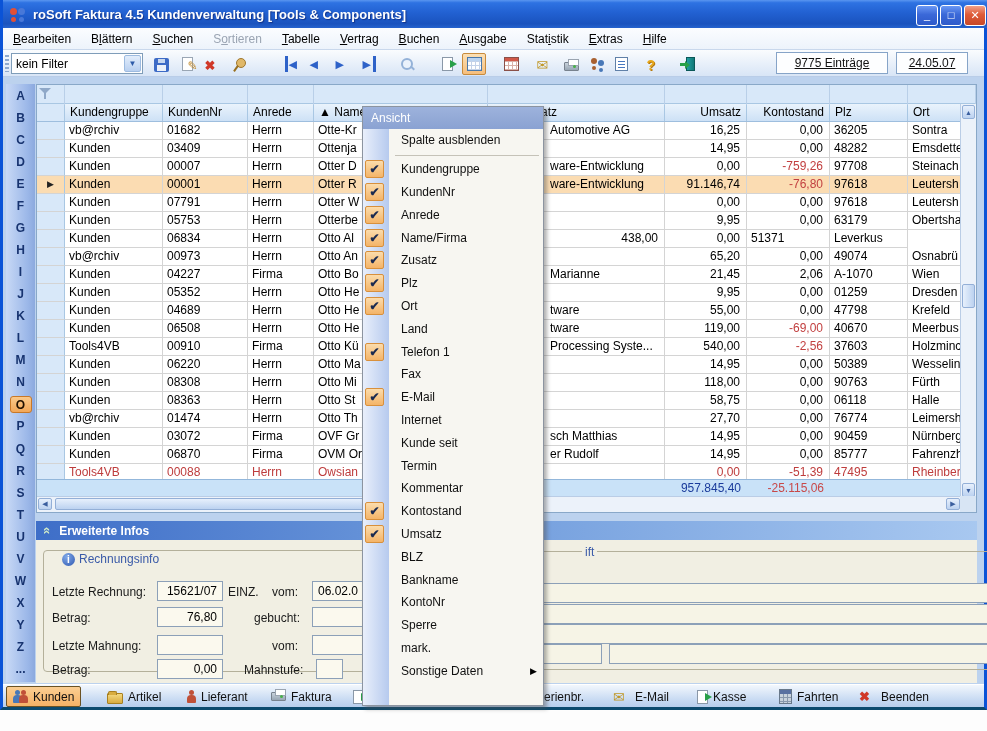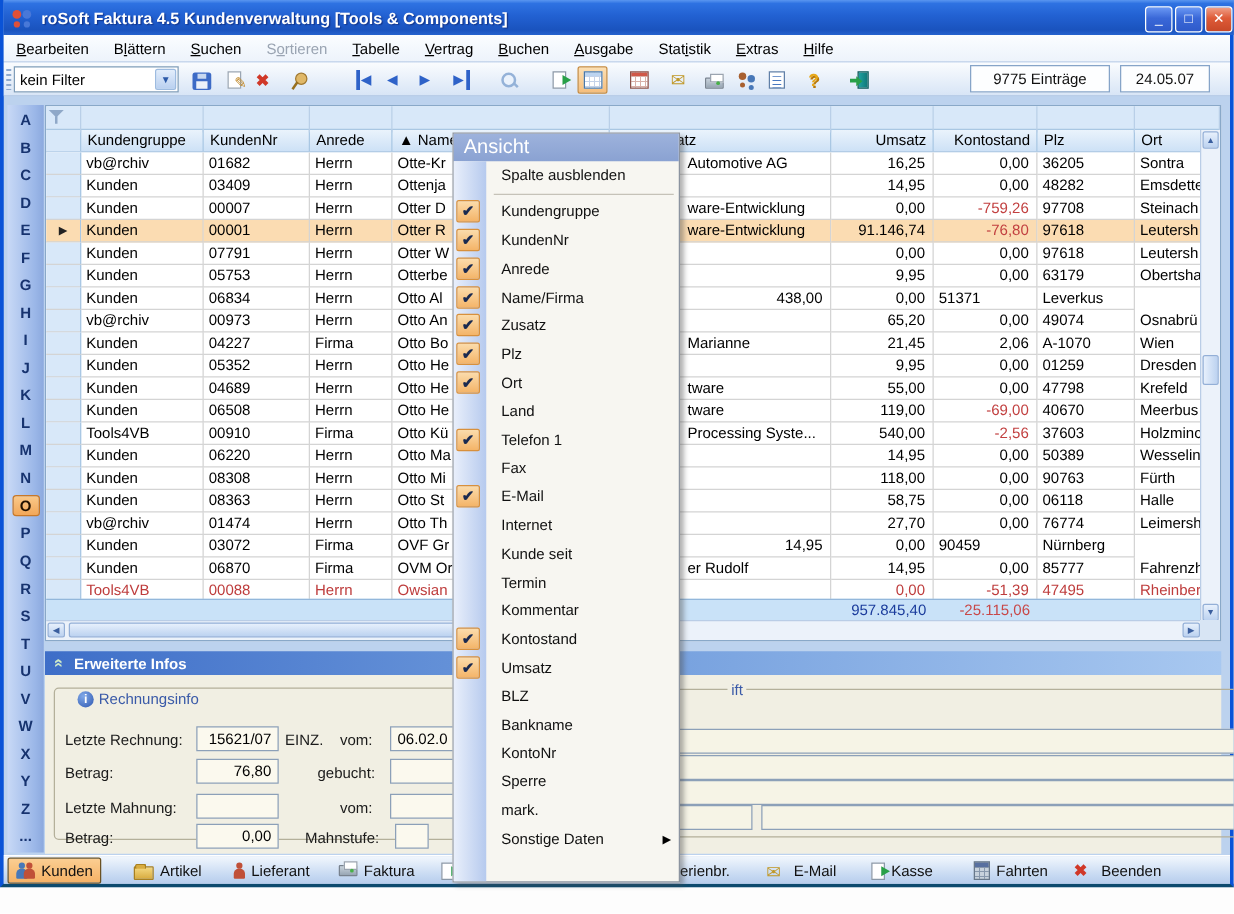--- a/index.html
+++ b/index.html
@@ -36,21 +36,21 @@
   #grip { position:absolute; left:2px; top:5px; width:4px; height:17px;
     background:repeating-linear-gradient(180deg,#8FAACE 0 2px,transparent 2px 4px); }
   #filter-combo { position:absolute; left:8px; top:3px; width:132px; height:21px; background:#fff;
     border:1px solid #7F9DB9; font-size:12px; display:flex; align-items:center; }
   #filter-combo .val { flex:1; padding-left:4px; }
   #combo-arrow { width:17px; height:17px; margin:1px; background:linear-gradient(180deg,#E2EDFB,#B9D0F0);
     border:1px solid #9DBBE0; border-radius:2px; color:#2C5AA8; font-size:8px; text-align:center; line-height:16px; }
   .tbtn { position:absolute; top:53px; width:24px; height:22px; display:flex; align-items:center; justify-content:center; border-radius:2px; }
   .tbtn.active { background:linear-gradient(180deg,#FCE0B4,#F6BE7C); border:1px solid #C88B3C; }
   #entries-box,#date-box { position:absolute; top:52px; height:22px; background:#FDFEFF; border:1px solid #86A4C8;
-    font-size:12px; text-align:center; line-height:20px; color:#111; }
+    font-size:12px; text-align:center; line-height:20px; color:#111;text-decoration:underline; }
   #entries-box { left:773px; width:112px; }
   #date-box { left:893px; width:72px; }
 
   
   .ic { width:17px; height:16px; display:inline-block; position:relative; font-style:normal; }
   .ic-save { background:#3D6BC6; border-radius:2px; width:15px; height:14px; margin-top:1px; }
   .ic-save::before { content:""; position:absolute; left:4px; right:4px; top:1px; height:4px; background:#C8D8F0; }
   .ic-save::after { content:""; position:absolute; left:3px; right:3px; bottom:1px; height:6px; background:#ECF1F9; }
   .ic-edit { background:#fff; border:1px solid #9AA6B4; width:11px; height:14px; }
   .ic-edit::after { content:"✎"; position:absolute; right:-6px; bottom:-3px; font-size:12px; color:#C08828; }
@@ -157,21 +157,21 @@
   
   #bottombar { position:absolute; left:0; top:684px; width:981px; height:23px;
     background:linear-gradient(180deg,#F2F7FD,#C6D9F2 70%,#B7CDEC); border-top:1px solid #fff; }
   .bbtn { position:absolute; top:1px; height:21px; display:flex; align-items:center; gap:5px; font-size:12px; color:#101010; padding:0 6px; }
   .bbtn.active { background:linear-gradient(180deg,#FBCE92,#F5B266); border:1px solid #6A5224; border-radius:2px; }
   #white-strip { position:absolute; left:0; top:710px; width:987px; height:21px; background:#FDFDFD; }
 
   
   #ctx { position:absolute; left:362px; top:106px; width:182px; background:#F7F6F1;
     border:1px solid #8C94A0; box-shadow:3px 3px 4px rgba(80,80,80,.45); z-index:50; }
-  #ctx-title { height:22px; background:linear-gradient(180deg,#9DB2DC,#8AA2D2); color:#fff; font-size:16px;
+  #ctx-title { height:22px; background:linear-gradient(180deg,#9DB2DC,#8AA2D2); color:#fff; font-size:12px;
     display:flex; align-items:center; padding-left:8px; }
   #ctx-body { position:relative; }
   #ctx-gutter { position:absolute; left:0; top:0; bottom:0; width:26px; background:linear-gradient(90deg,#E9EFFB,#B6CAEE); }
   .mi { position:relative; height:22.8px; display:flex; align-items:center; font-size:12px; color:#101010; padding-left:38px; }
   .mi .chk { position:absolute; left:2px; top:50%; transform:translateY(-50%); width:19px; height:18px;
     background:linear-gradient(180deg,#FBDCAC,#F4B468); border:1px solid #D8903C; border-radius:2px;
     color:#1A2A50; font-size:12px; font-weight:bold; text-align:center; line-height:17px; }
   .mi .sub { position:absolute; right:6px; font-size:9px; color:#000; }
   .mi-sep { height:6px; position:relative; }
   .mi-sep::after { content:""; position:absolute; left:32px; right:4px; top:3px; height:1px; background:#C5C2B8; }
@@ -526,20 +526,21 @@
             <div class="cell konto num">0,00</div>
             <div class="cell plz">76774</div>
             <div class="cell ort">Leimersh</div>
           </div>
           <div class="grow ">
             <div class="cell marker"></div>
             <div class="cell gruppe">Kunden</div>
             <div class="cell nr">03072</div>
             <div class="cell anrede">Firma</div>
             <div class="cell name">OVF Gr</div>
+            <div class="cell zusatz">sch Matthias</div>
             <div class="cell umsatz num">14,95</div>
             <div class="cell konto num">0,00</div>
             <div class="cell plz">90459</div>
             <div class="cell ort">Nürnberg</div>
           </div>
           <div class="grow ">
             <div class="cell marker"></div>
             <div class="cell gruppe">Kunden</div>
             <div class="cell nr">06870</div>
             <div class="cell anrede">Firma</div>

